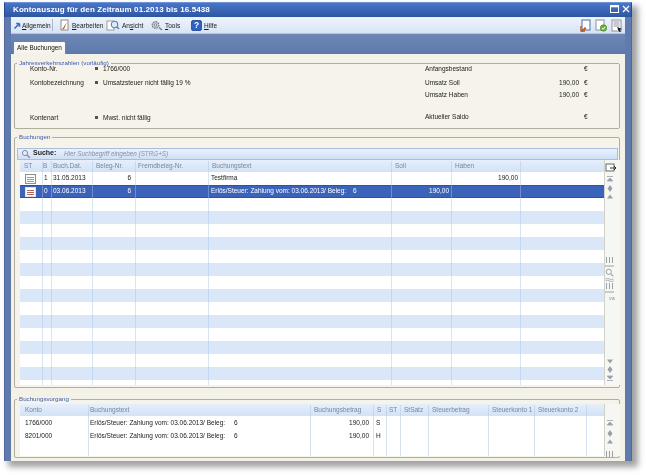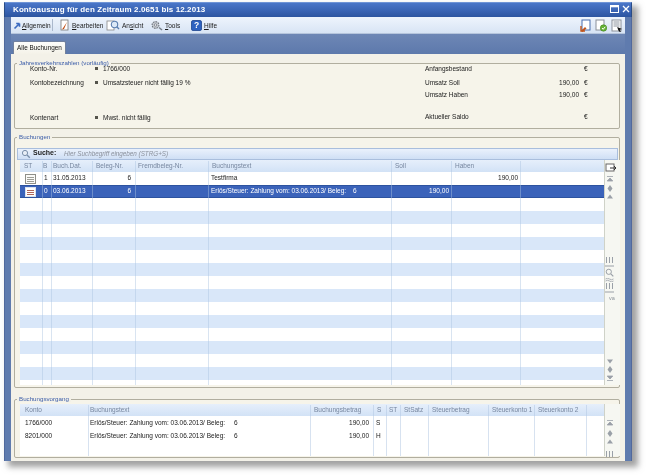--- a/index.html
+++ b/index.html
@@ -46,21 +46,21 @@
     background:linear-gradient(#e6effb,#d2e2f6); z-index:4;}
   .gl3 { position:absolute; top:405px; height:51px; width:1px; background:rgba(175,198,226,.5); z-index:5;}
   #searchbar { position:absolute; left:17px; top:148px; width:601px; height:12px;
     background:linear-gradient(#eaf1fc,#cfdff5); border:1px solid #a9bedd; z-index:4;}
   .w { color:#ffffff; }
   .icon { position:absolute; z-index:6; }
 </style>
 </head>
 <body>
 <div id="win"></div>
-<div id="titlebar">Kontoauszug für den Zeitraum 2.0651 bis 12.2013</div>
+<div id="titlebar">Kontoauszug für den Zeitraum 01.2013 bis 16.5438</div>
 
 <svg class="icon" style="left:610px;top:5px" width="10" height="8" viewBox="0 0 10 8">
   <rect x="0.5" y="0.5" width="8" height="7" fill="none" stroke="#ffffff" stroke-width="1"></rect>
   <rect x="0.5" y="0.5" width="8" height="1.8" fill="#ffffff"></rect>
 </svg>
 <svg class="icon" style="left:622px;top:5px" width="8" height="8" viewBox="0 0 8 8">
   <path d="M1 1 L7 7 M7 1 L1 7" stroke="#ffffff" stroke-width="1.3"></path>
 </svg>
 <div id="lborder"></div>
 <div id="rborder"></div>

